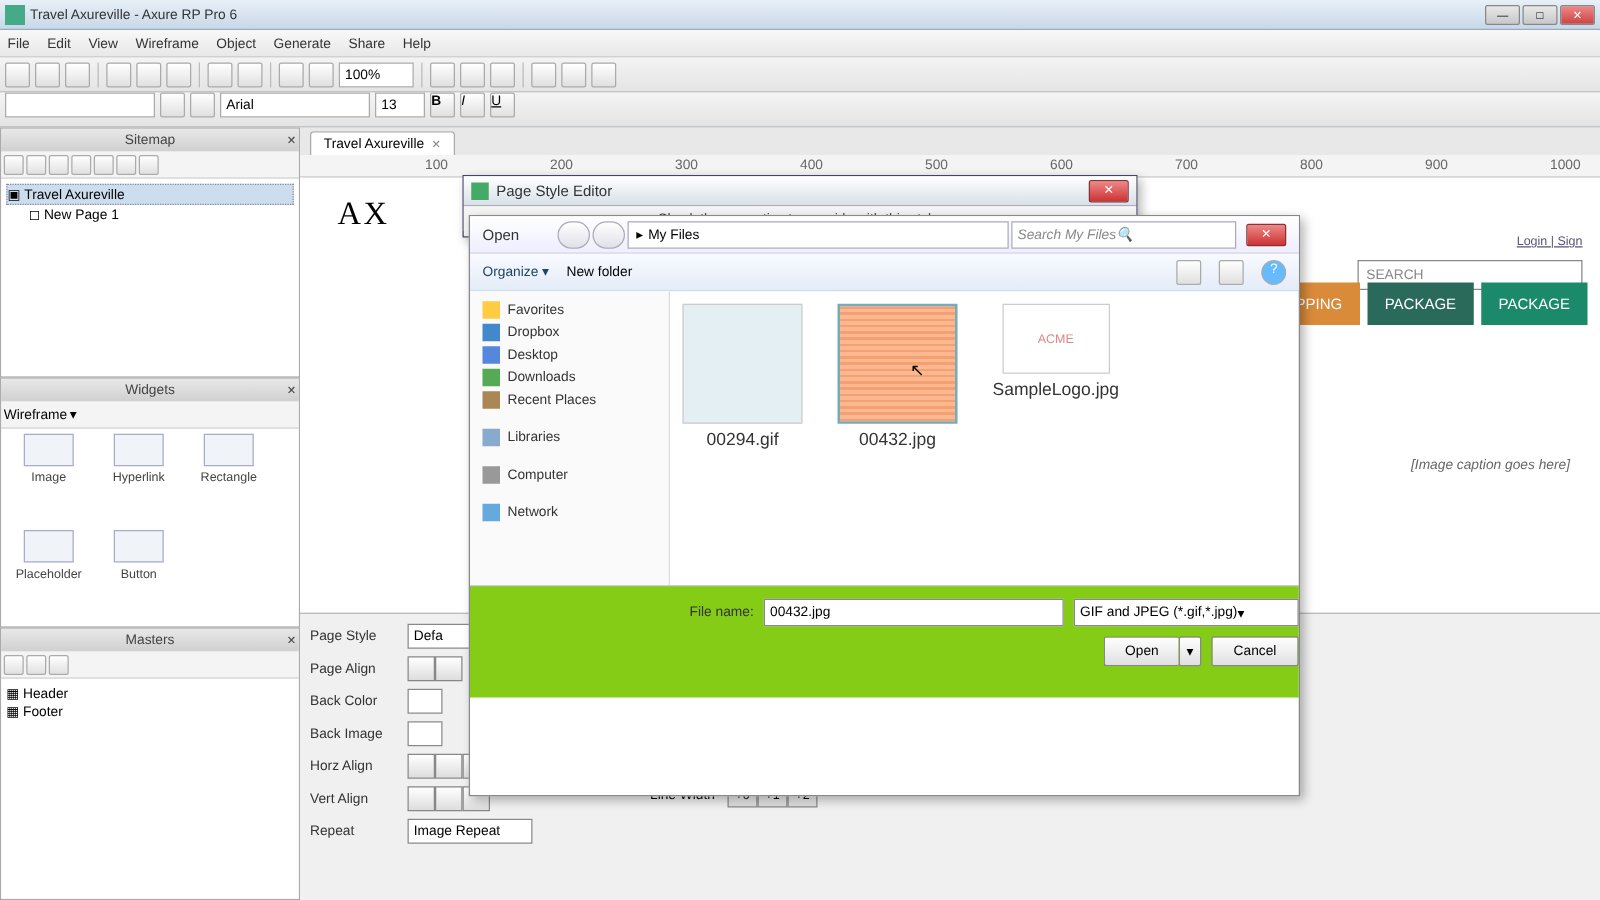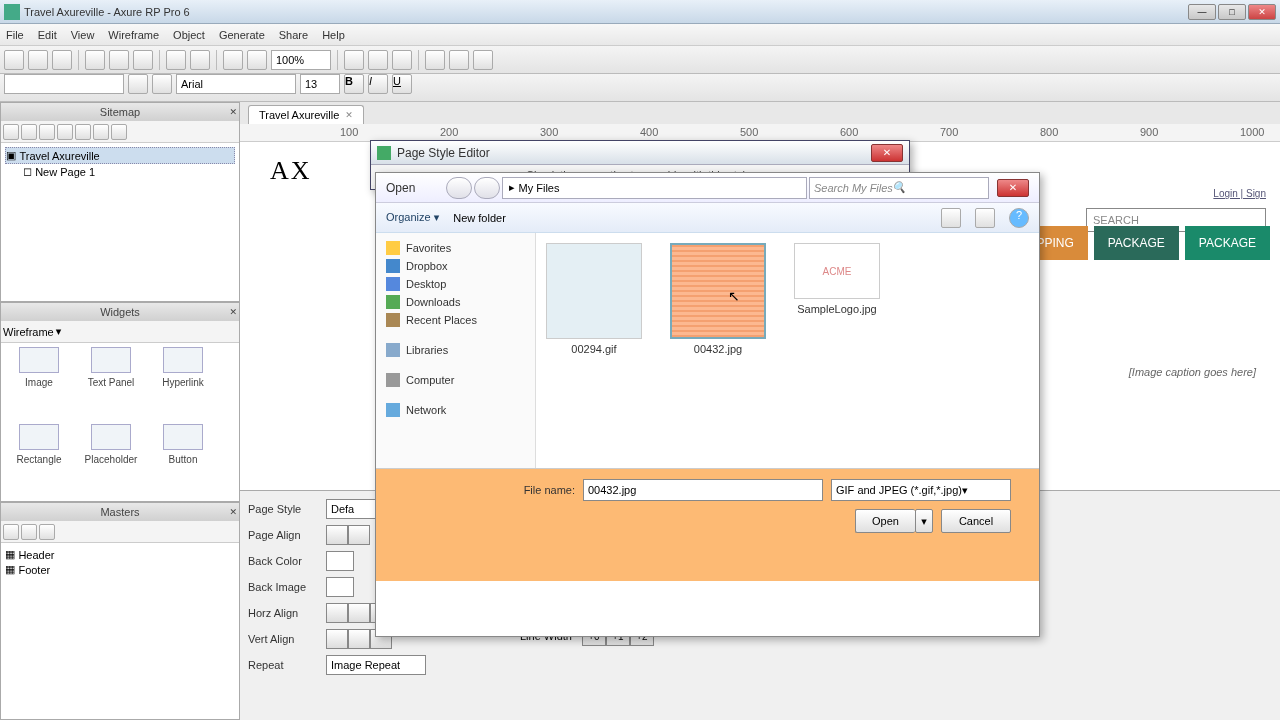--- a/index.html
+++ b/index.html
@@ -67,22 +67,22 @@
 .opn .side{width:160px;background:#fafafa;border-right:1px solid #ddd;padding:6px 0}
 .opn .sgrp{padding:2px 10px;display:flex;align-items:center;gap:6px;color:#333}
 .opn .sgrp.hdr{font-weight:400}
 .opn .sgrp .sic{width:14px;height:14px;background:#fc4}
 .opn .files{flex:1;padding:10px;display:flex;gap:28px;align-items:flex-start}
 .opn .fitem{display:flex;flex-direction:column;align-items:center;gap:4px}
 .opn .thumb{width:96px;height:96px;border:1px solid #ccc;background:#e4eff4}
 .opn .thumb.sel{border:2px solid #7ab;background:repeating-linear-gradient(0deg,#f4a,#f4a 2px,#fc8 2px,#fc8 5px)}
 .opn .thumb.org{background:repeating-linear-gradient(0deg,#f4a070,#f4a070 2px,#fcb890 2px,#fcb890 5px)}
 .opn .thumb.logo{background:#fff;display:flex;align-items:center;justify-content:center;color:#d88;font-size:10px;width:86px;height:56px}
-.opn .flbl{font-size:11px;color:#333}
-.opn .ftr{height:113px;padding:10px 28px;display:flex;flex-direction:column;gap:8px;background:#fdba74;border-top:1px solid #ccc}
+.opn .flbl{font-size:14px;color:#333}
+.opn .ftr{height:90px;padding:10px 0;display:flex;flex-direction:column;gap:8px;background:#84cc16;border-top:1px solid #ccc}
 .opn .frow{display:flex;align-items:center;gap:8px;justify-content:flex-end}
 .opn .frow label{color:#333}
 .opn .fin{width:240px;height:22px;background:#fff;border:1px solid #888;padding:0 4px;display:flex;align-items:center}
 .opn .ftyp{width:180px;height:22px;background:#fff;border:1px solid #888;padding:0 4px;display:flex;align-items:center}
 .opn .fbtn{width:70px;height:24px;background:linear-gradient(#fff,#e0e0e0);border:1px solid #888;border-radius:2px;display:flex;align-items:center;justify-content:center}
 .opn .fbtn.split{width:60px;border-right:none}
 .opn .fbtn.dd{width:18px}
 .cursor{position:absolute;left:728px;top:288px;font-size:14px;color:#000;pointer-events:none;z-index:99}
 .canvas-content{position:absolute;left:20px;top:22px;right:0;bottom:0}
 .pg{position:absolute;left:10px;top:10px}
@@ -184,24 +184,20 @@
           <span class="x">✕</span>
         </div>
       <div class="paneltb"><span>Wireframe</span> ▾</div>
       <div class="widgets">
         <div class="widg">
             <div class="wic"></div>
             <div class="wlb">Image</div>
           </div>
         <div class="widg">
             <div class="wic"></div>
-            <div class="wlb">Text Panel</div>
-          </div>
-        <div class="widg">
-            <div class="wic"></div>
             <div class="wlb">Hyperlink</div>
           </div>
         <div class="widg">
             <div class="wic"></div>
             <div class="wlb">Rectangle</div>
           </div>
         <div class="widg">
             <div class="wic"></div>
             <div class="wlb">Placeholder</div>
           </div>

